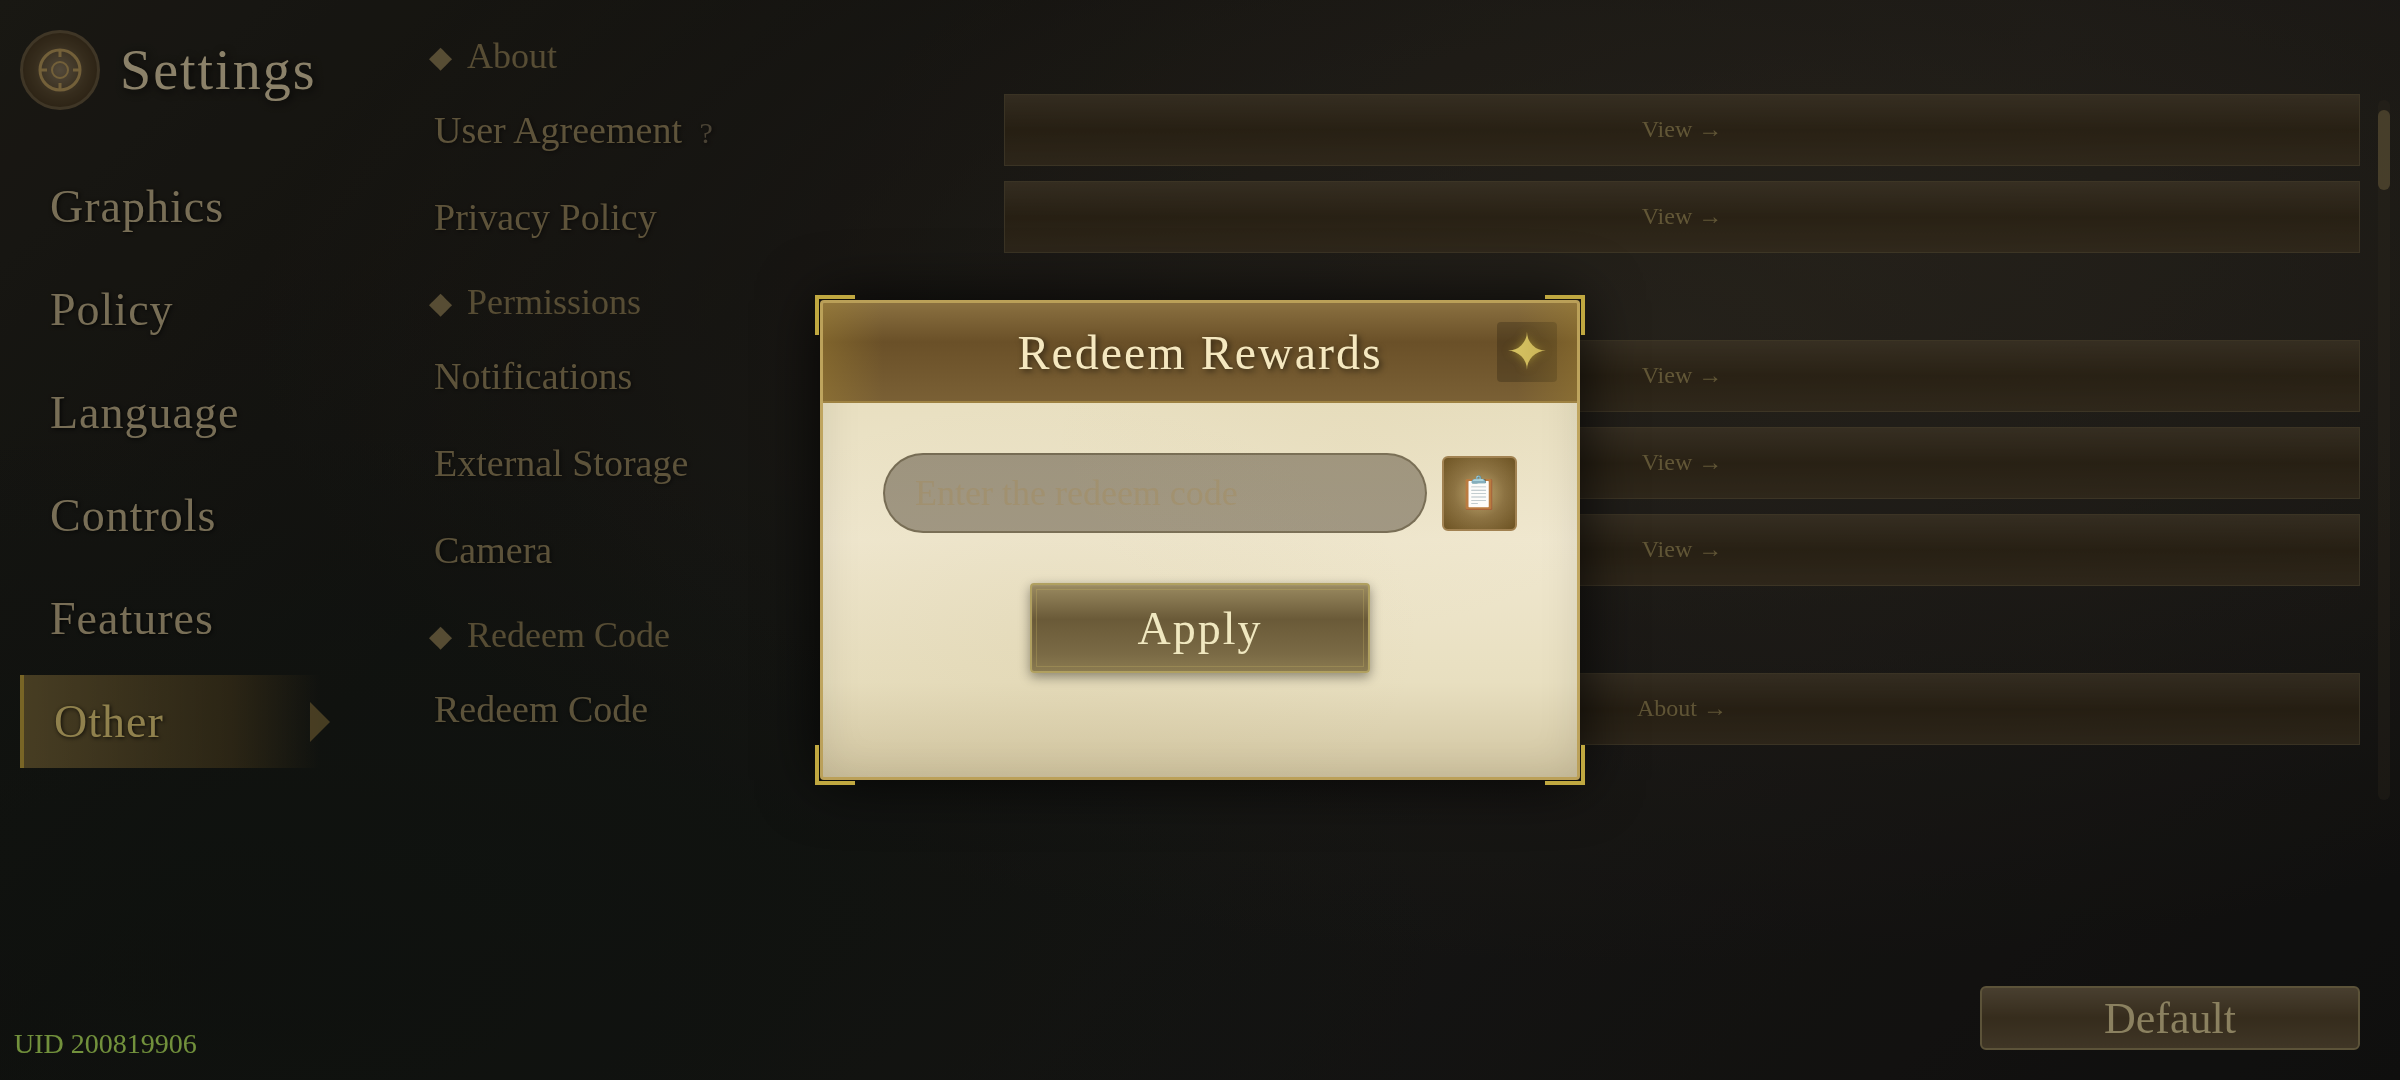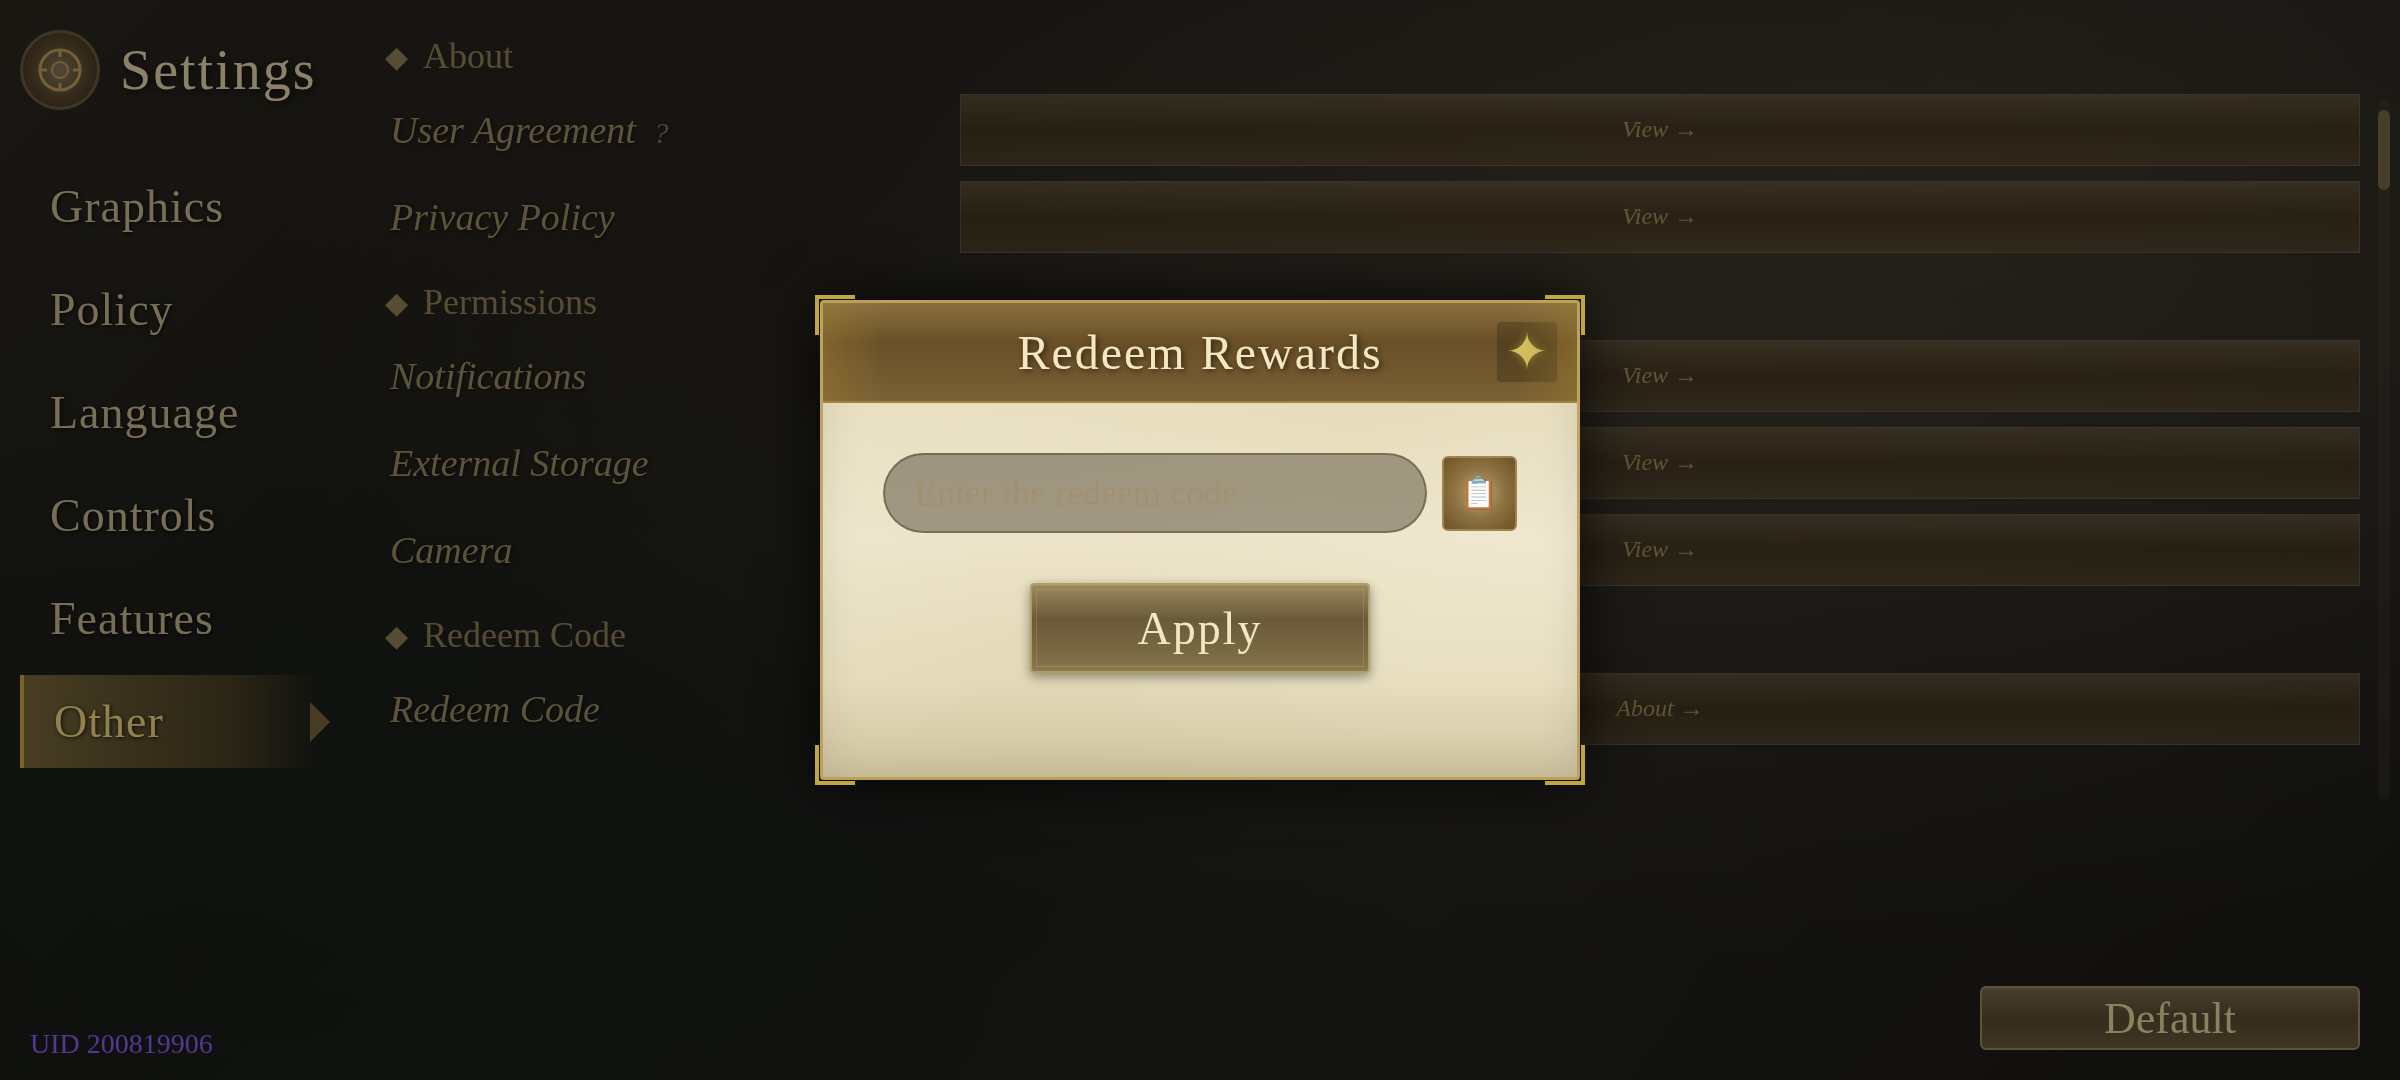--- a/index.html
+++ b/index.html
@@ -33,20 +33,21 @@
         radial-gradient(ellipse at 10% 90%, rgba(20,25,20,0.5) 0%, transparent 40%);
       z-index: 1;
     }
 
     
     .settings-container {
       position: absolute;
       inset: 0;
       z-index: 2;
       display: flex;
+      gap: 44px;
     }
 
     
     .sidebar {
       width: 340px;
       padding: 30px 20px;
       display: flex;
       flex-direction: column;
       gap: 0;
     }
@@ -130,21 +131,20 @@
     .section-header .bullet {
       color: #c0a870;
       font-size: 30px;
     }
 
     .settings-row {
       display: flex;
       align-items: center;
       margin-bottom: 12px;
       min-height: 75px;
-      font-style: italic;
     }
 
     .row-label {
       color: #d0b880;
       font-size: 38px;
       flex: 0 0 580px;
       padding: 15px 10px;
       text-shadow: 1px 1px 4px rgba(0,0,0,0.8);
     }
 
@@ -165,22 +165,22 @@
       align-items: center;
       justify-content: center;
       cursor: pointer;
       font-family: 'Georgia', serif;
     }
 
     
     .uid-text {
       position: absolute;
       bottom: 20px;
-      left: 30px;
-      color: #8b5cf6;
+      left: 14px;
+      color: #bef264;
       font-size: 28px;
       z-index: 3;
     }
 
     
     .default-button {
       position: absolute;
       bottom: 30px;
       right: 40px;
       width: 380px;

